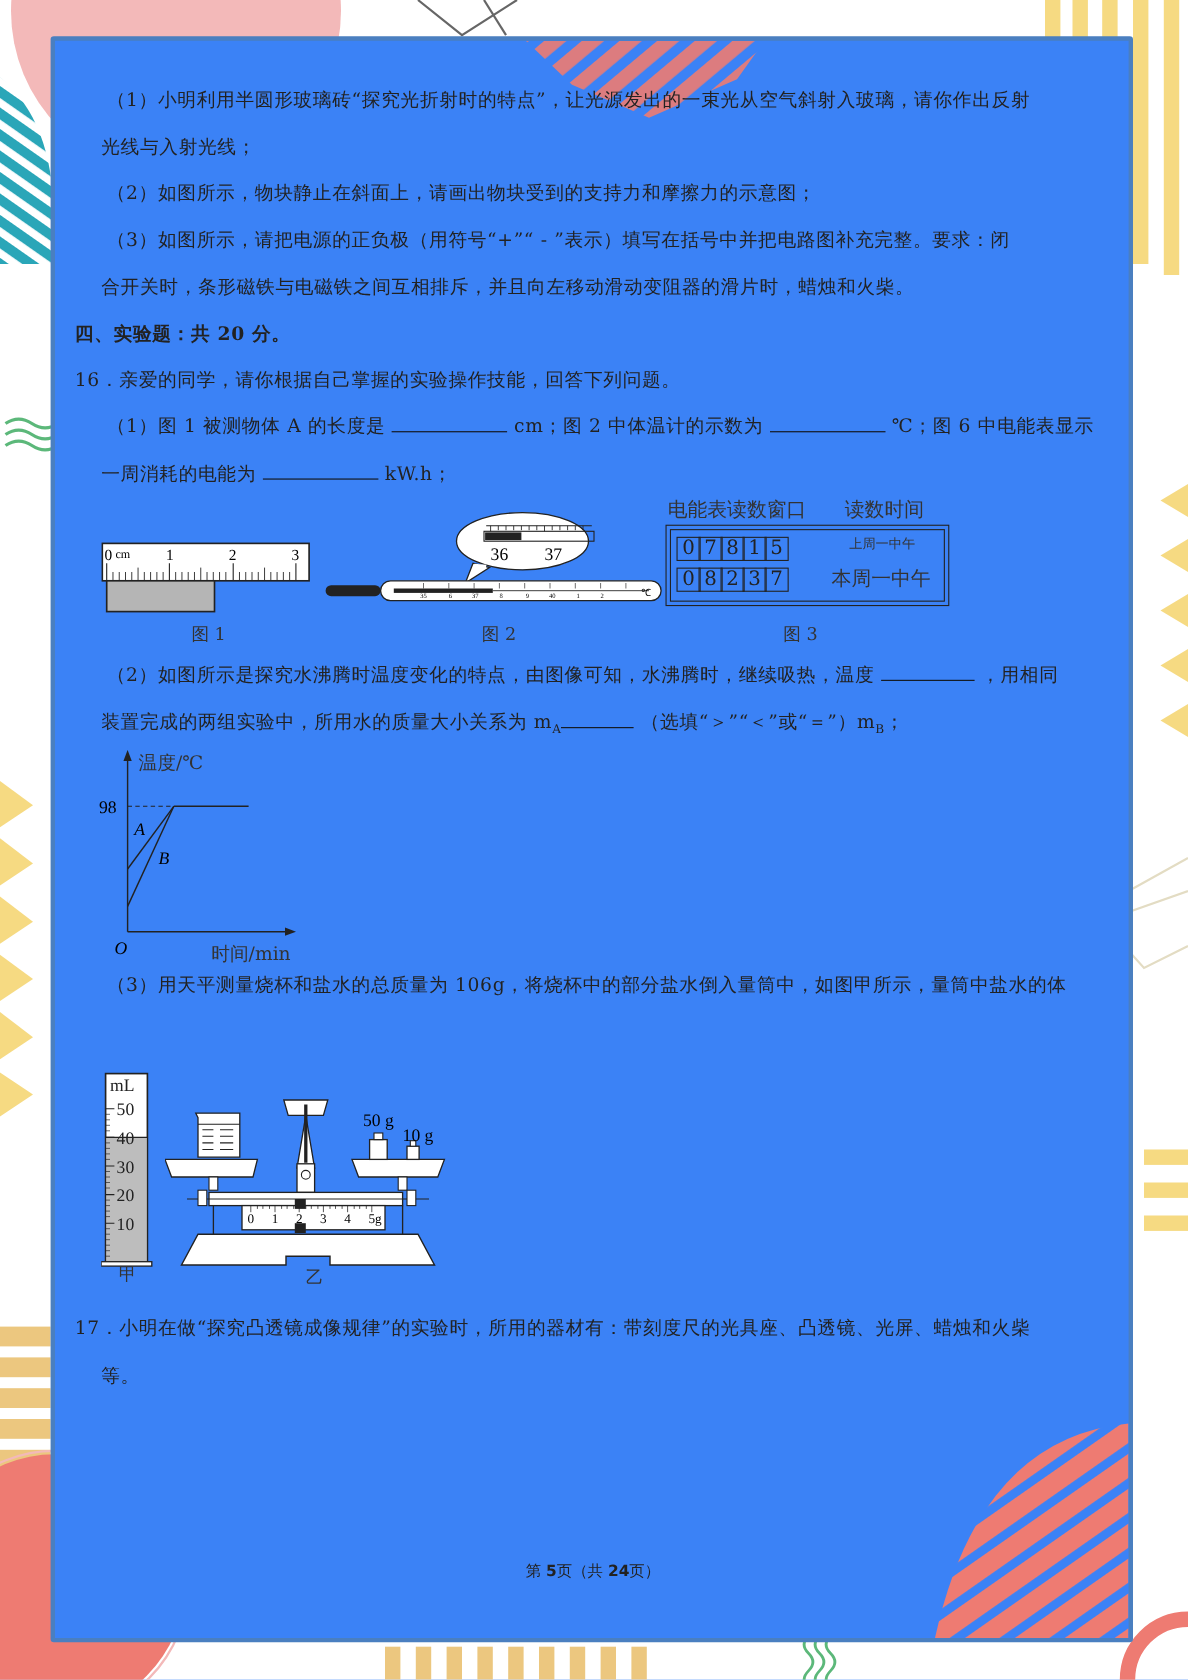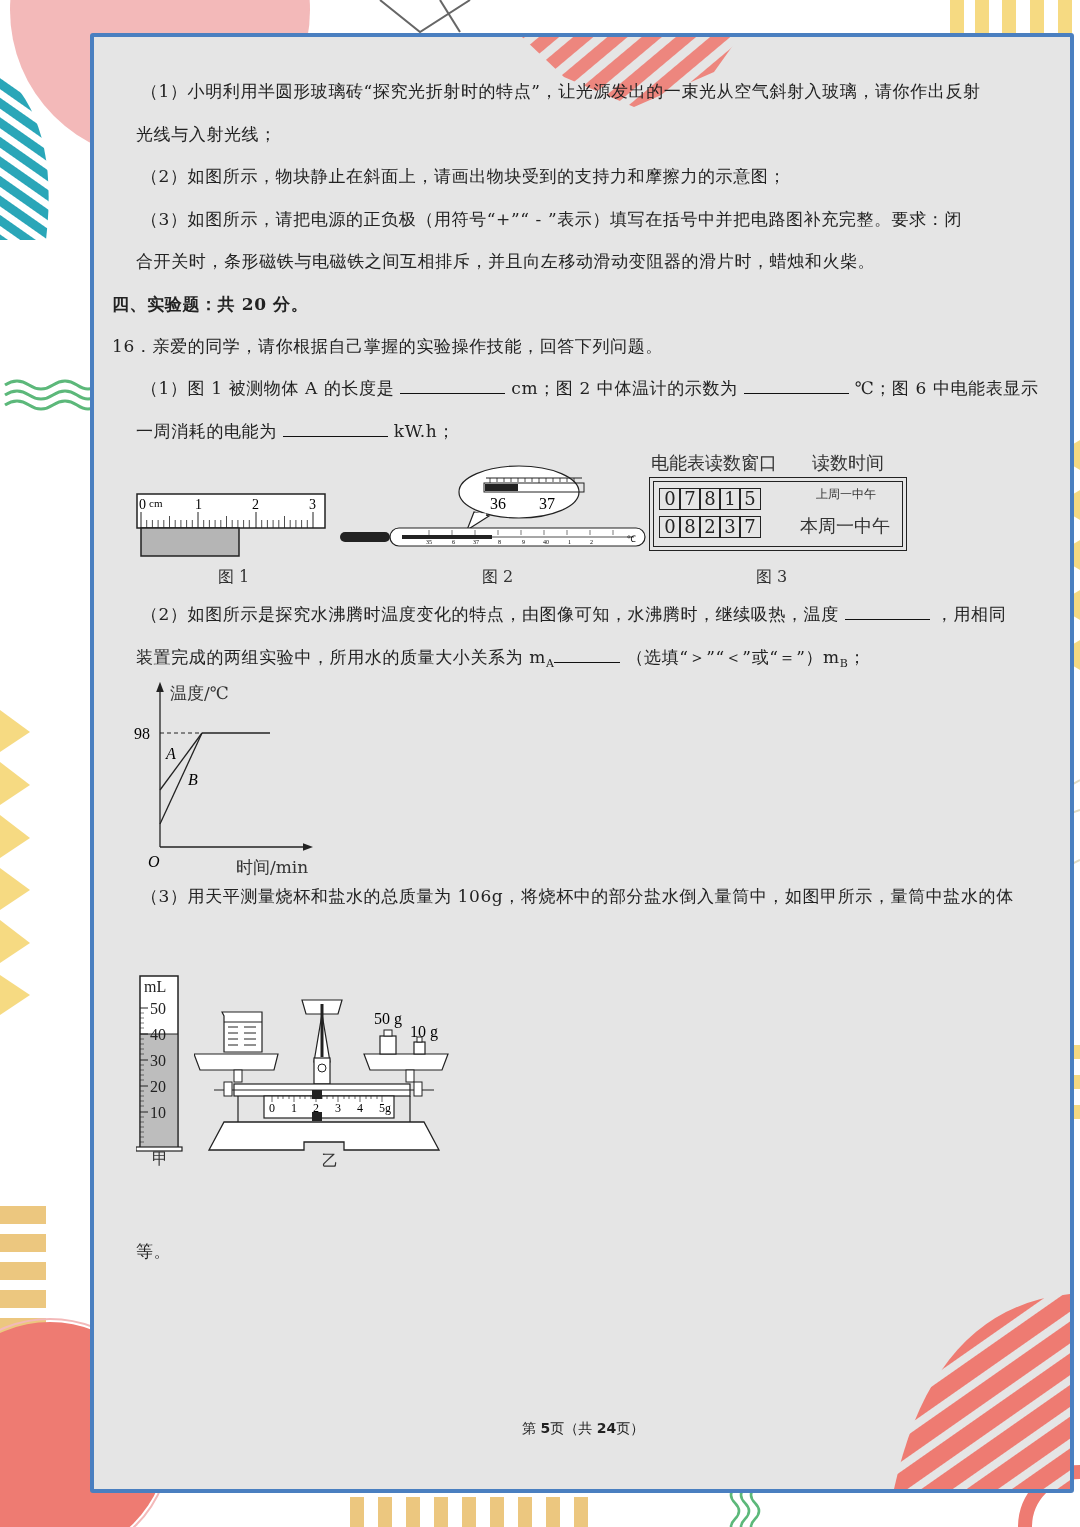--- a/index.html
+++ b/index.html
@@ -1,20 +1,20 @@
 <!DOCTYPE html>
 <html><head>
 <meta charset="utf-8">
 <style>
   html, body { margin:0; padding:0; }
   body { width:1080px; height:1527px; position:relative; overflow:hidden; background:#ffffff;
          font-family:"DejaVu Serif","Liberation Serif",serif; color:#222; }
   .deco { position:absolute; }
-  .page { position:absolute; left:46px; top:33px; width:984px; height:1460px; background:#e5e5e5;
-          border:4px solid #4a7fc0; box-sizing:border-box; border-radius:3px; overflow:hidden;margin-left:44px; }
+  .page { position:absolute; left:46px; top:33px; width:984px; height:1460px; background:#3b82f6;
+          border:4px solid #4a7fc0; box-sizing:border-box; border-radius:3px; overflow:hidden; }
   .txt { position:absolute; font-size:17px; line-height:22px; white-space:nowrap; color:#222; letter-spacing:0.6px; }
   .bold { font-weight:bold; }
   .blank { display:inline-block; border-bottom:1.5px solid #111; height:15px; vertical-align:baseline; }
   .fig-cap { position:absolute; font-size:16px; color:#333; }
   sub { font-size:11px; }
   sup { font-size:11px; }
   .meter-cell { position:absolute; width:22px; height:22px; border:1.5px solid #222; box-sizing:border-box;
                 font-size:18px; line-height:20px; text-align:center; color:#222; }
   .footer { position:absolute; font-family:"DejaVu Sans","Liberation Sans",sans-serif; font-size:14px; color:#222; }
 </style>
@@ -435,18 +435,19 @@
         <text x="185" y="120">5g</text>
       </g>
 
       <path d="M30 130 L230 130 L245 158 L150 158 L150 150 L110 150 L110 158 L15 158 Z" fill="#fff" stroke="#222" stroke-width="1.3"></path>
       <line x1="44" y1="104" x2="44" y2="130" stroke="#222" stroke-width="1.2"></line>
       <line x1="216" y1="104" x2="216" y2="130" stroke="#222" stroke-width="1.2"></line>
     </svg>
   </div>
   <div class="fig-cap" style="left:228px;top:1114px;">乙</div>
 
+  <div class="txt" style="left:18px;top:1160px;">17．小明在做“探究凸透镜成像规律”的实验时，所用的器材有：带刻度尺的光具座、凸透镜、光屏、蜡烛和火柴</div>
   <div class="txt" style="left:42px;top:1203px;">等。</div>
 
   <div class="footer" style="left:428px;top:1383px;">
     <span>第 </span><b>5</b><span>页（共 </span><b>24</b><span>页）</span>
   </div>
 </div>
 
 </body></html>

